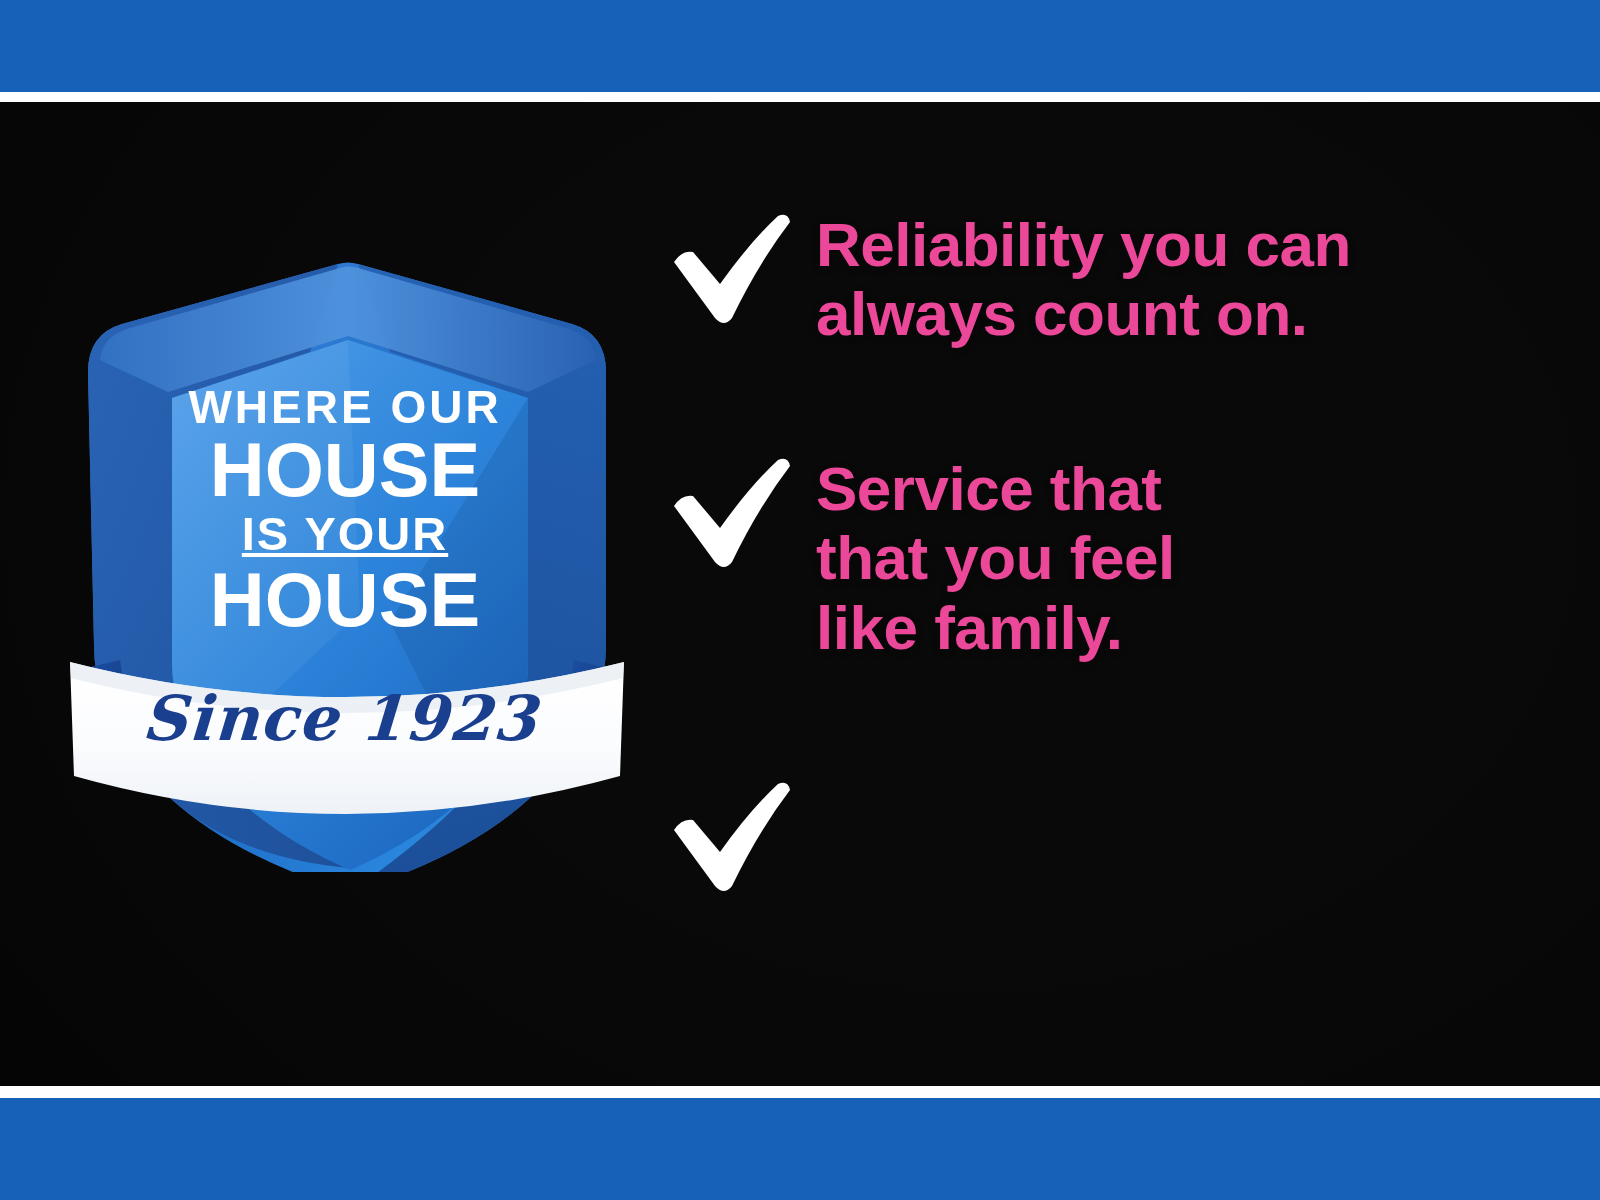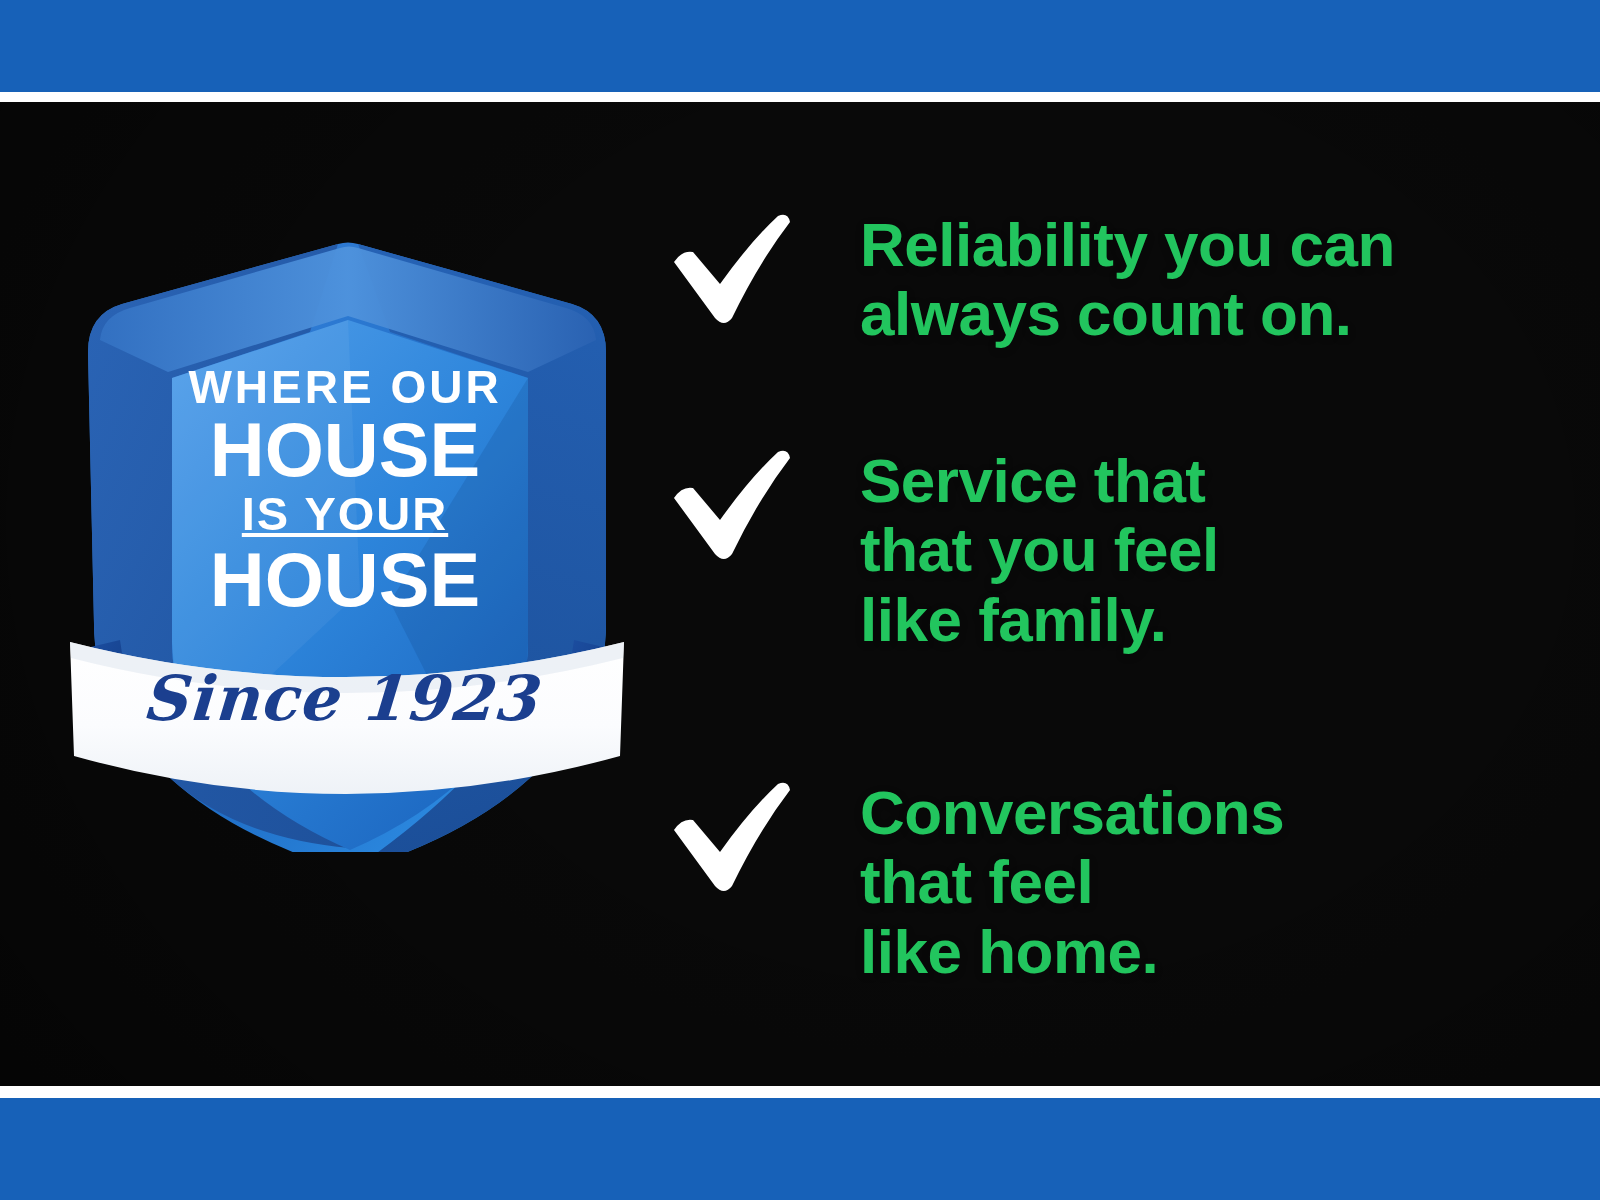--- a/index.html
+++ b/index.html
@@ -87,21 +87,21 @@
   .stage-vignette {
     position: absolute;
     inset: 0;
     background: radial-gradient(ellipse 1250px 980px at 980px 420px,
         rgba(0,0,0,0) 40%, rgba(0,0,0,0.28) 78%, rgba(0,0,0,0.5) 100%);
   }
 
   
   .logo-wrap {
     position: absolute;
-    left: 60px; top: 172px;
+    left: 60px; top: 192px;
     width: 570px; height: 680px;
   }
   .logo-svg { display: block; width: 570px; height: 680px; }
 
   .logo-text {
     position: absolute;
     left: 0; top: 0;
     width: 570px; height: 680px;
     pointer-events: none;
   }
@@ -143,41 +143,40 @@
     left: 660px; top: 102px;
     width: 900px; height: 984px;
   }
   .bullet {
     position: absolute;
     display: flex;
     align-items: flex-start;
     gap: 24px;
   }
   .bullet-1 { top: 108px; }
-  .bullet-2 { top: 344px; }
+  .bullet-2 { top: 352px; }
   .bullet-3 { top: 676px; }
 
   .check-icon {
     flex: 0 0 auto;
     width: 132px;
     height: 124px;
     margin-top: -4px;
   }
   .check-icon svg { display: block; width: 132px; height: 124px; }
 
   .bullet-text {
-    color: #22c55e;
+    color: #ec4899;
     font-family: "Liberation Sans", sans-serif;
     font-weight: 700;
     font-size: 62px;
     line-height: 1.12;
     letter-spacing: -0.5px;
     max-width: 700px;
     text-shadow: 0 2px 8px rgba(0,0,0,0.22);
-    margin-left: 44px;
   }
   .bullet-text .ln { display: block; white-space: nowrap; }
 </style>
 </head>
 <body>
 
 <div class="canvas">
 
   <div class="bar-top"></div>
   <div class="bar-top-gap"></div>
@@ -355,25 +354,20 @@
           <path d="M 14 56
                    Q 22 44 33 46
                    L 60 78
                    Q 90 36 118 10
                    Q 128 6 130 16
                    Q 98 58 72 112
                    Q 64 122 55 112
                    Z" fill="#ffffff"></path>
         </svg>
       </span>
-      <span class="bullet-text">
-        <span class="ln">Conversations</span>
-        <span class="ln">that feel</span>
-        <span class="ln">like home.</span>
-      </span>
     </div>
 
   </div>
 
   <div class="bar-bottom-gap"></div>
   <div class="bar-bottom"></div>
 
 </div>
 
 </body></html>

